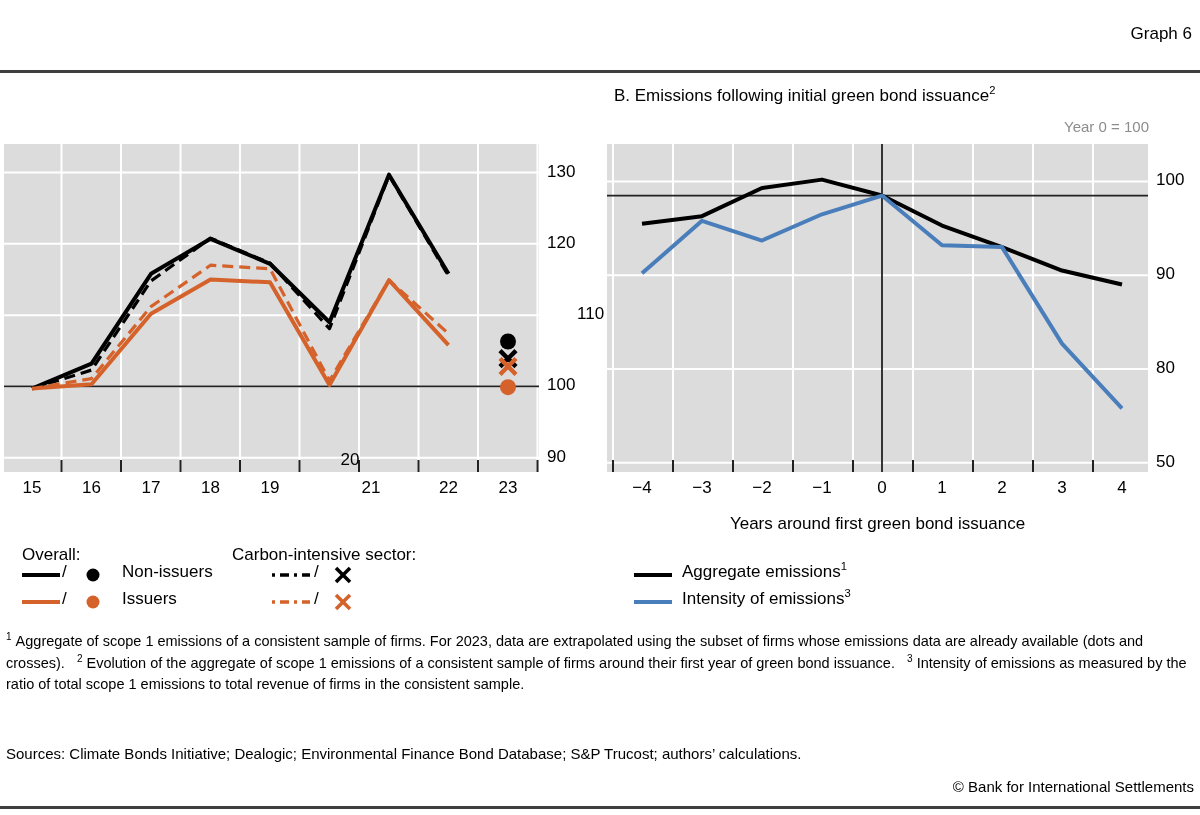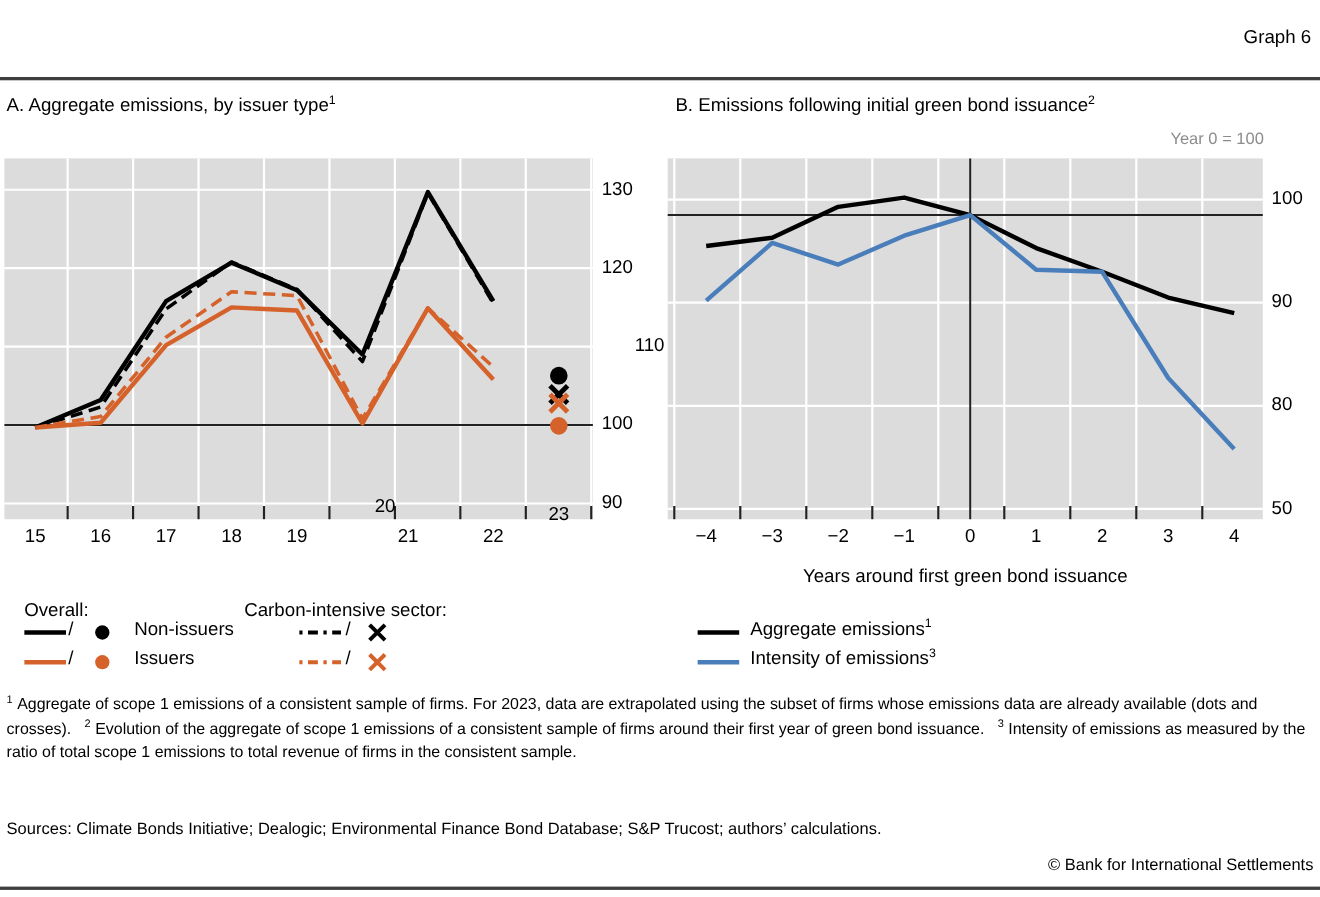--- a/index.html
+++ b/index.html
@@ -81,21 +81,20 @@
 </head>
 <body>
 
 <div class="page">
 
   <div class="title-row">
     <div class="graph-number">Graph 6</div>
   </div>
   <div class="rule-top"></div>
 
-  <div class="panel-head" style="left:6px;top:86px;"><span>A. Aggregate emissions, by issuer type</span><sup>1</sup></div>
 
   <div class="panel-head" style="left:614px;top:86px;"><span>B. Emissions following initial green bond issuance</span><sup>2</sup></div>
   <div class="panel-units" style="left:900px;top:118px;width:249px;">Year 0 = 100</div>
 
   <div class="plot" id="plotA" style="left:4px;top:144px;width:535px;height:328px;">
     <svg class="plotsvg" id="svgA" width="535" height="328">
         <line x1="0" y1="313.7391304347826" x2="535" y2="313.7391304347826" stroke="#ffffff" stroke-width="2"></line>
         <line x1="0" y1="242.43478260869566" x2="535" y2="242.43478260869566" stroke="#ffffff" stroke-width="2"></line>
         <line x1="0" y1="171.1304347826087" x2="535" y2="171.1304347826087" stroke="#ffffff" stroke-width="2"></line>
         <line x1="0" y1="99.82608695652175" x2="535" y2="99.82608695652175" stroke="#ffffff" stroke-width="2"></line>
@@ -137,21 +136,21 @@
   </div>
   <div id="ticksA">
       <div class="tick-x" style="left: 2px; top: 478px; width: 60px;">15</div>
       <div class="tick-x" style="left: 61.5px; top: 478px; width: 60px;">16</div>
       <div class="tick-x" style="left: 121px; top: 478px; width: 60px;">17</div>
       <div class="tick-x" style="left: 180.5px; top: 478px; width: 60px;">18</div>
       <div class="tick-x" style="left: 240px; top: 478px; width: 60px;">19</div>
       <div class="tick-x" style="left: 299.5px; top: 450px; width: 60px; text-align: right;">20</div>
       <div class="tick-x" style="left: 341px; top: 478px; width: 60px;">21</div>
       <div class="tick-x" style="left: 418.5px; top: 478px; width: 60px;">22</div>
-      <div class="tick-x" style="left: 478px; top: 458px; width: 60px; text-align: center;">23</div>
+      <div class="tick-x" style="left: 478px; top: 478px; width: 60px; text-align: center;">23</div>
     </div>
   <div id="ytickA">
       <div class="tick-y" style="left: 547px; top: 446.739px;">90</div>
       <div class="tick-y" style="left: 547px; top: 375.435px;">100</div>
       <div class="tick-y" style="left: 577px; top: 304.13px;">110</div>
       <div class="tick-y" style="left: 547px; top: 232.826px;">120</div>
       <div class="tick-y" style="left: 547px; top: 161.522px;">130</div>
     </div>
 
   <div class="plot" id="plotB" style="left:607px;top:144px;width:541px;height:328px;">
@@ -198,21 +197,21 @@
   <div id="ytickB">
       <div class="tick-y" style="left: 1156px; top: 451.629px;">50</div>
       <div class="tick-y" style="left: 1156px; top: 357.914px;">80</div>
       <div class="tick-y" style="left: 1156px; top: 264.2px;">90</div>
       <div class="tick-y" style="left: 1156px; top: 170.486px;">100</div>
     </div>
 
   <div class="axis-caption" style="left:607px;top:514px;width:541px;">Years around first green bond issuance</div>
 
   <div class="legend-head" style="left:22px;top:545px;">Overall:</div>
-  <div class="legend-head" style="left:222px;top:545px;">Carbon-intensive sector:</div>
+  <div class="legend-head" style="left:232px;top:545px;">Carbon-intensive sector:</div>
 
   <svg class="legend-swatch" style="left:22px;top:563px;" width="90" height="24">
     <line x1="0" y1="12" x2="38" y2="12" stroke="#000000" stroke-width="4"></line>
     <circle cx="71" cy="12" r="6.5" fill="#000000"></circle>
   </svg>
   <div class="legend-label" style="left:62px;top:562px;">/</div>
   <div class="legend-label" style="left:122px;top:562px;">Non-issuers</div>
 
   <svg class="legend-swatch" style="left:272px;top:563px;" width="90" height="24">
     <line x1="0" y1="12" x2="38" y2="12" stroke="#000000" stroke-width="3.5" stroke-dasharray="3 5 9 5"></line>

